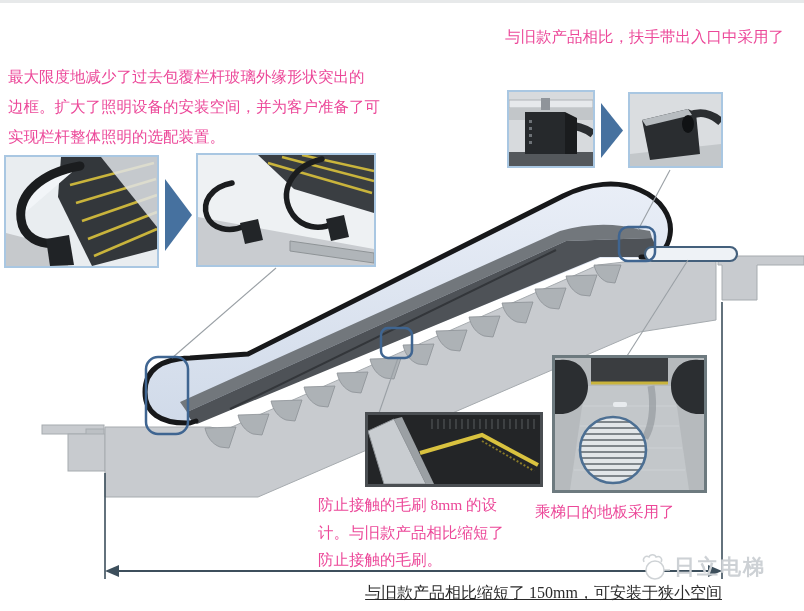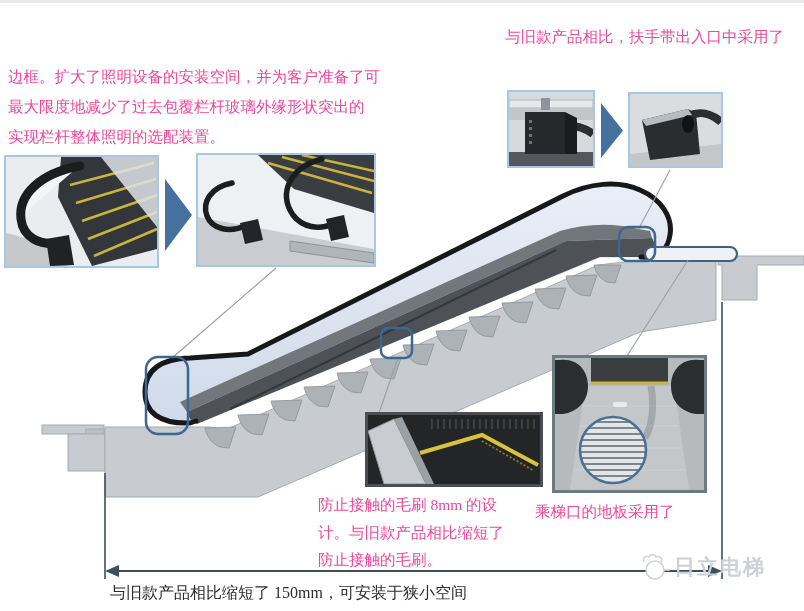--- a/index.html
+++ b/index.html
@@ -7,22 +7,22 @@
     position:relative;width:804px;height:611px;background:#ffffff;overflow:hidden;
     font-family:"Liberation Serif","DejaVu Serif",serif;color:#2e2e2e;
   }
   .topline{position:absolute;left:0;top:0;width:804px;height:3px;background:#e7e9ea;}
   .txt{position:absolute;font-size:15.5px;color:#ec4899;}
   .txt div{white-space:nowrap;}
   .para1{left:8px;top:62px;width:390px;line-height:30px;}
   .para2{left:505px;top:22px;width:300px;line-height:30px;}
   .para3{left:318px;top:491px;width:240px;line-height:27.5px;}
   .para4{left:535px;top:497px;width:170px;line-height:29px;}
-  .caption{position:absolute;left:110px;top:583px;width:612px;text-align:left;
-    font-size:16px;color:#2b2b2b;white-space:nowrap;}
+  .caption{position:absolute;left:110px;top:583px;width:612px;text-align:right;
+    font-size:16px;color:#2b2b2b;white-space:nowrap;text-decoration:underline;}
   .imgbox{position:absolute;box-sizing:border-box;border:2px solid #a9c7e2;background:#eef1f3;}
   .imgbox svg{display:block;width:100%;height:100%;}
   .darkbox{border:3px solid #4a4e52;}
   .floorbox{border:3px solid #6d7a7f;}
   .arrow{position:absolute;}
   .mainsvg{position:absolute;left:0;top:0;width:804px;height:611px;}
   .logo{position:absolute;left:640px;top:553px;width:164px;height:36px;display:flex;
     align-items:flex-start;gap:4px;color:#cdd1d5;font-size:21px;font-weight:bold;
     letter-spacing:2px;white-space:nowrap;}
 </style>
@@ -96,22 +96,22 @@
     <g stroke="#3d4f5c" fill="#3d4f5c">
       <path d="M105,473 V579" stroke-width="1.6" fill="none"></path>
       <path d="M722,302 V579" stroke-width="1.6" fill="none"></path>
       <path d="M117,571 H710" stroke-width="2.2" fill="none"></path>
       <polygon points="105,571 119,565 119,577" stroke="none"></polygon>
       <polygon points="722,571 708,565 708,577" stroke="none"></polygon>
     </g>
   </svg>
 
   <div class="txt para1">
+    <div>最大限度地减少了过去包覆栏杆玻璃外缘形状突出的</div>
     <div>边框。扩大了照明设备的安装空间，并为客户准备了可</div>
-    <div>最大限度地减少了过去包覆栏杆玻璃外缘形状突出的</div>
     <div>实现栏杆整体照明的选配装置。</div>
   </div>
 
   <div class="txt para2">
     <div>与旧款产品相比，扶手带出入口中采用了</div>
   </div>
 
   <div class="txt para3">
     <div>防止接触的毛刷  8mm  的设</div>
     <div>计。与旧款产品相比缩短了</div>

